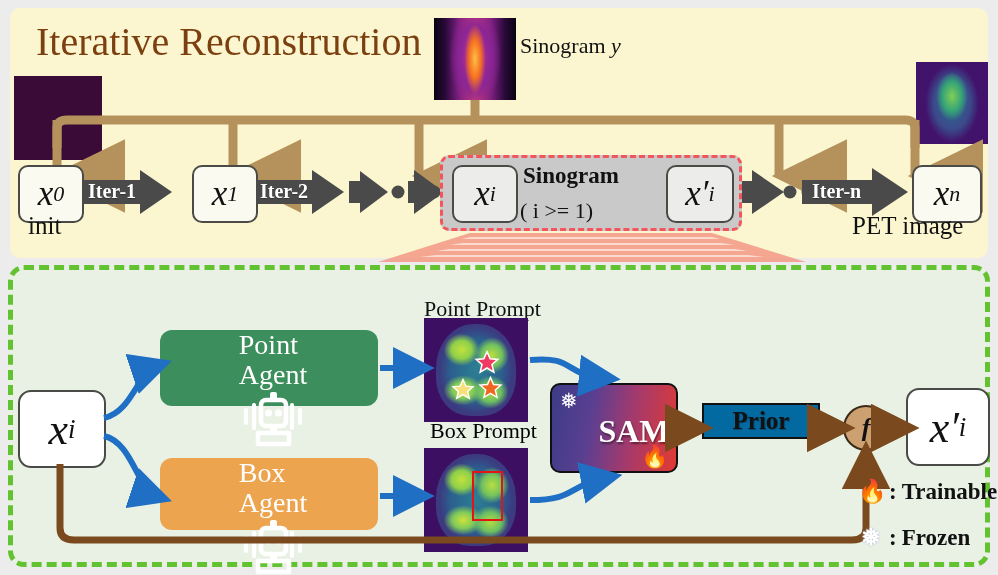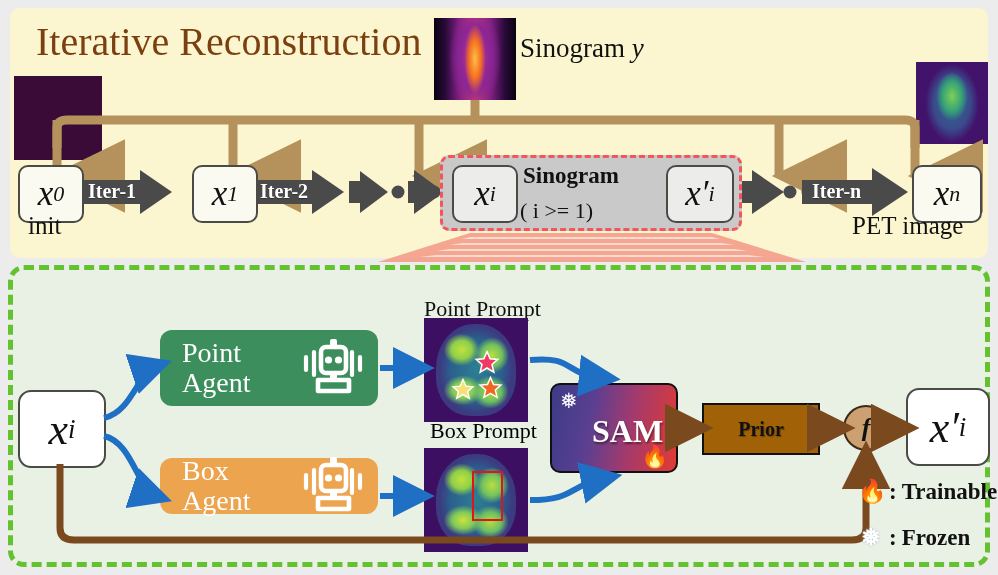--- a/index.html
+++ b/index.html
@@ -10,21 +10,21 @@
   
   #top-panel{position:absolute;left:10px;top:8px;width:978px;height:250px;
      background:#fbf6cf;border-radius:10px;}
   #bottom-panel{position:absolute;left:8px;top:265px;width:982px;height:302px;
      background:#e9f1e5;border:5px dashed #63c230;border-radius:16px;
      box-sizing:border-box;}
 
   .lbl{position:absolute;white-space:nowrap;}
 
   #top-title{left:36px;top:18px;font-size:40px;color:#7B3F10;}
-  #sinogram-label{left:520px;top:33px;font-size:27px;color:#111;}
+  #sinogram-label{left:520px;top:33px;font-size:22px;color:#111;}
   #sinogram-label i{font-family:"Liberation Serif",serif;font-style:italic;}
   #fm-title{left:640px;top:286px;font-size:31px;color:#14571A;line-height:1.12;
      text-align:center;width:300px;}
   #point-prompt-label{left:424px;top:296px;font-size:22px;color:#111;}
   #box-prompt-label{left:430px;top:418px;font-size:22px;color:#000000;}
   #init-label{left:28px;top:212px;font-size:25px;color:#111;}
   #pet-label{left:852px;top:212px;font-size:25px;color:#111;}
 
   
   .img{position:absolute;}
@@ -82,38 +82,38 @@
   .iter-label{position:absolute;font-family:"Liberation Serif",serif;font-weight:bold;
      color:#fff;font-size:20px;z-index:6;text-shadow:0 1px 1px rgba(0,0,0,.35);}
   #iter1-label{left:88px;top:180px;}
   #iter2-label{left:260px;top:180px;}
   #itern-label{left:812px;top:180px;}
 
   svg.ov{position:absolute;left:0;top:0;width:998px;height:575px;pointer-events:none;}
 
   
   .agent{position:absolute;border-radius:12px;display:flex;align-items:center;
-     justify-content:space-between;padding:0 14px 0 22px;box-sizing:border-box;}
+     justify-content:space-between;padding:0 14px 0 22px;box-sizing:border-box;flex-direction:column;}
   .agent .txt{color:#fff;font-size:28px;line-height:1.08;font-family:"Liberation Serif",serif;}
   #point-agent{left:160px;top:330px;width:218px;height:76px;background:#3c8f5c;}
-  #box-agent{left:160px;top:458px;width:218px;height:56px;background:#eda44f;}
+  #box-agent{left:160px;top:458px;width:218px;height:72px;background:#eda44f;}
 
   
   #sam-box{position:absolute;left:550px;top:383px;width:128px;height:90px;border-radius:10px;
      border:2px solid #111;box-sizing:border-box;
      background:linear-gradient(100deg,#3c3c86 0%,#5b3f91 32%,#a33a6d 62%,#e23a32 100%);}
-  #sam-text{position:absolute;left:0;right:0;top:28px;text-align:left;color:#fff;
+  #sam-text{position:absolute;left:0;right:0;top:28px;text-align:center;color:#fff;
      font-size:32px;font-weight:bold;font-family:"Liberation Serif",serif;
      text-shadow:1px 2px 2px rgba(0,0,0,.45);margin-left:40px;}
   #sam-snow{position:absolute;left:8px;top:4px;font-size:21px;color:#fff;}
   #sam-fire{position:absolute;right:7px;bottom:1px;font-size:22px;}
-  #prior-box{position:absolute;left:702px;top:403px;width:118px;height:52px;
-     background:#a16207;border:2px solid #111;box-sizing:border-box;
+  #prior-box{position:absolute;left:702px;top:403px;width:118px;height:36px;
+     background:#0369a1;border:2px solid #111;box-sizing:border-box;
      display:flex;align-items:center;justify-content:center;
-     font-size:20px;font-weight:bold;color:#111;font-family:"Liberation Serif",serif;
+     font-size:25px;font-weight:bold;color:#111;font-family:"Liberation Serif",serif;
      text-shadow:1px 1px 1px rgba(0,0,0,.3);}
   #f-circle{position:absolute;left:843px;top:405px;width:46px;height:46px;border-radius:50%;
      background:#cda071;border:2px solid #3b2a17;box-sizing:border-box;
      display:flex;align-items:center;justify-content:center;
      font-size:26px;font-style:italic;font-weight:bold;color:#111;
      font-family:"Liberation Serif",serif;}
 
   
   .legend-row{position:absolute;display:flex;align-items:center;gap:5px;
      font-size:23px;font-weight:bold;color:#111;font-family:"Liberation Serif",serif;}

